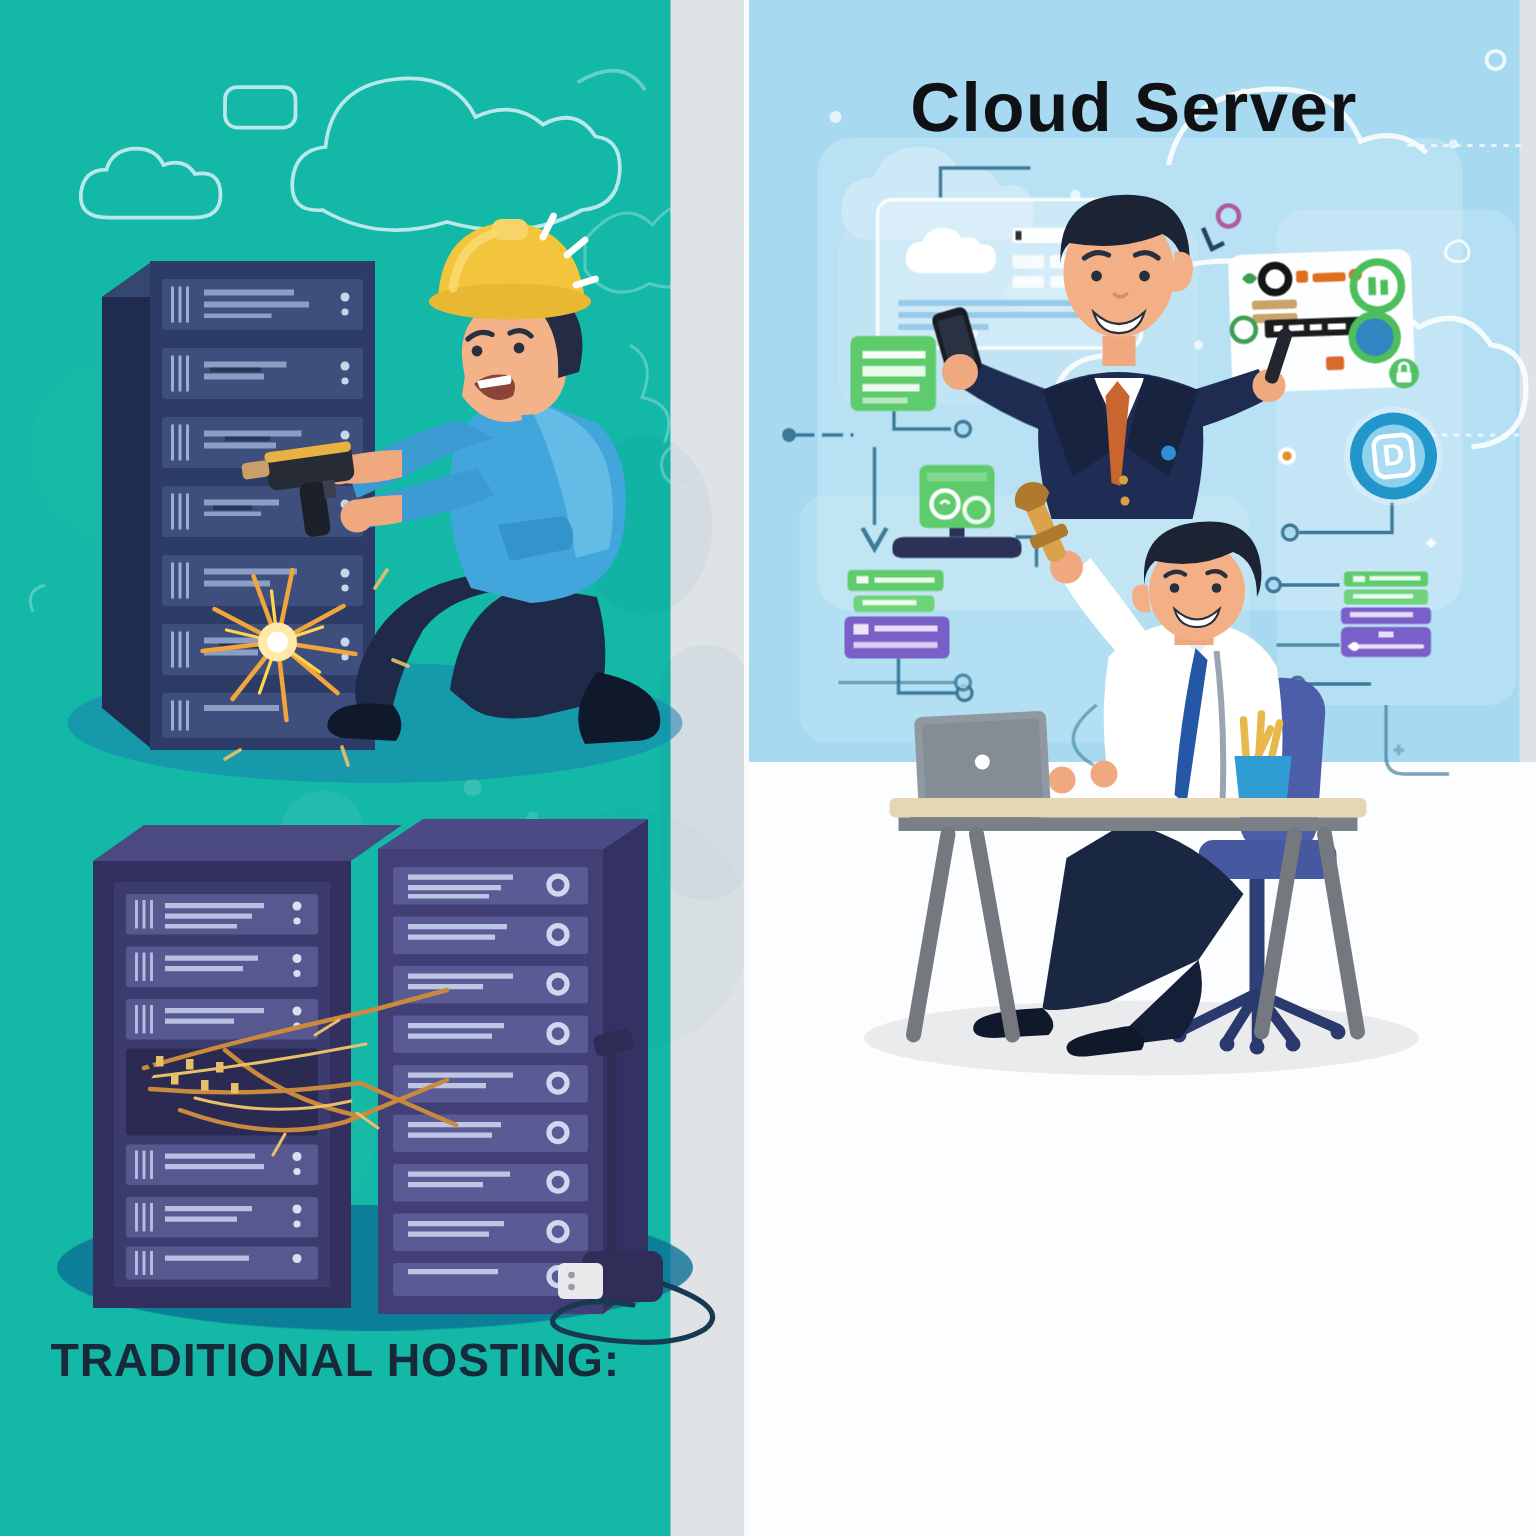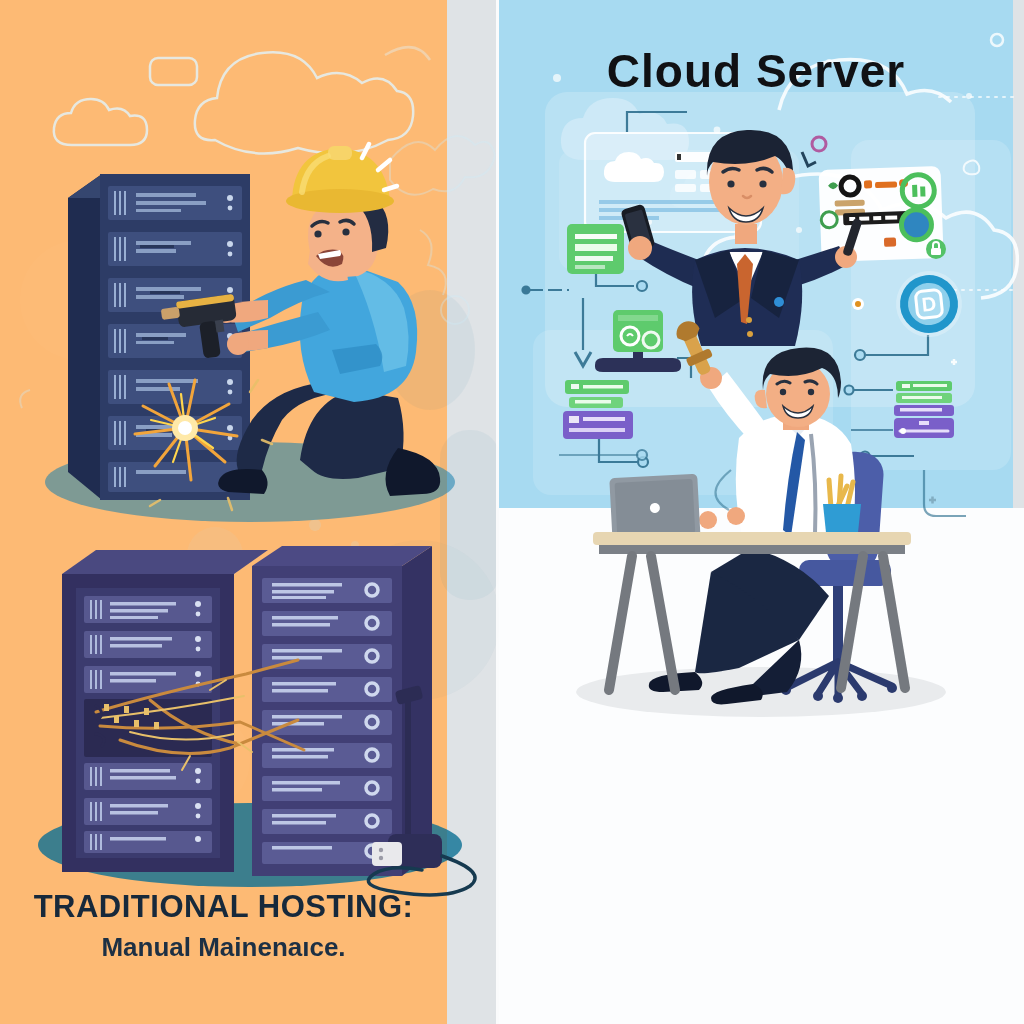--- a/index.html
+++ b/index.html
@@ -1,19 +1,19 @@
 <!DOCTYPE html>
 <html><head>
 <meta charset="utf-8">
 <style>
   html,body{margin:0;padding:0;background:#dfe3e6;}
   #stage{position:relative;width:1024px;height:1024px;overflow:hidden;
          font-family:"Liberation Sans",sans-serif;}
   .half{position:absolute;top:0;height:1024px;}
-  #left-half{left:0;width:447px;background:#fdba74;}
+  #left-half{left:0;width:447px;background:#14b8a6;}
   #right-half{left:499px;width:514px;background:#a7daf1;}
   #right-white{position:absolute;left:0;top:508px;width:525px;height:516px;background:#fcfdfe;}
   #divider{position:absolute;left:496px;top:0;width:3px;height:1024px;background:rgba(255,255,255,.85);}
   svg{position:absolute;left:0;top:0;display:block;}
   .overlay-text{position:absolute;text-align:center;width:100%;pointer-events:none;}
   #cloud-title{top:44px;font-size:46px;font-weight:700;letter-spacing:1px;color:#101114;}
   #trad-heading{top:889px;font-size:31px;font-weight:800;letter-spacing:.5px;color:#17293b;}
   #trad-sub1{top:932px;font-size:26px;font-weight:600;color:#1d3044;}
   #trad-sub2{top:966px;font-size:26px;font-weight:600;color:#1d3044;}
   #d-badge{position:absolute;left:900px;top:275px;width:58px;height:58px;border-radius:50%;
@@ -335,21 +335,20 @@
         <rect x="405" y="700" width="6" height="140" fill="#2c2c54"></rect>
         <rect x="388" y="834" width="54" height="34" rx="8" fill="#2e2e58"></rect>
         <rect x="372" y="842" width="30" height="24" rx="4" fill="#e9e9ec"></rect>
         <circle cx="381" cy="850" r="2.2" fill="#9a9aa6"></circle>
         <circle cx="381" cy="858" r="2.2" fill="#9a9aa6"></circle>
         <path d="M442 856 q46 16 28 30 q-22 14 -74 6 q-40 -6 -22 -18 q16 -10 48 -4" fill="none" stroke="#163a50" stroke-width="3.5" stroke-linecap="round"></path>
       </g>
     </svg>
 
     <div class="overlay-text" id="trad-heading">TRADITIONAL HOSTING:</div>
-    <div class="overlay-text" id="trad-sub1">Manual Mainenaıce.</div>
   </div>
 
   <div id="right-half" class="half">
     <div id="right-white"></div>
     <svg width="525" height="1024" viewBox="0 0 525 1024">
 
       <g fill="#ffffff">
         <rect x="46" y="92" width="430" height="315" rx="22" opacity=".20"></rect>
         <rect x="352" y="140" width="160" height="330" rx="18" opacity=".16"></rect>
         <rect x="34" y="330" width="300" height="165" rx="18" opacity=".14"></rect>

